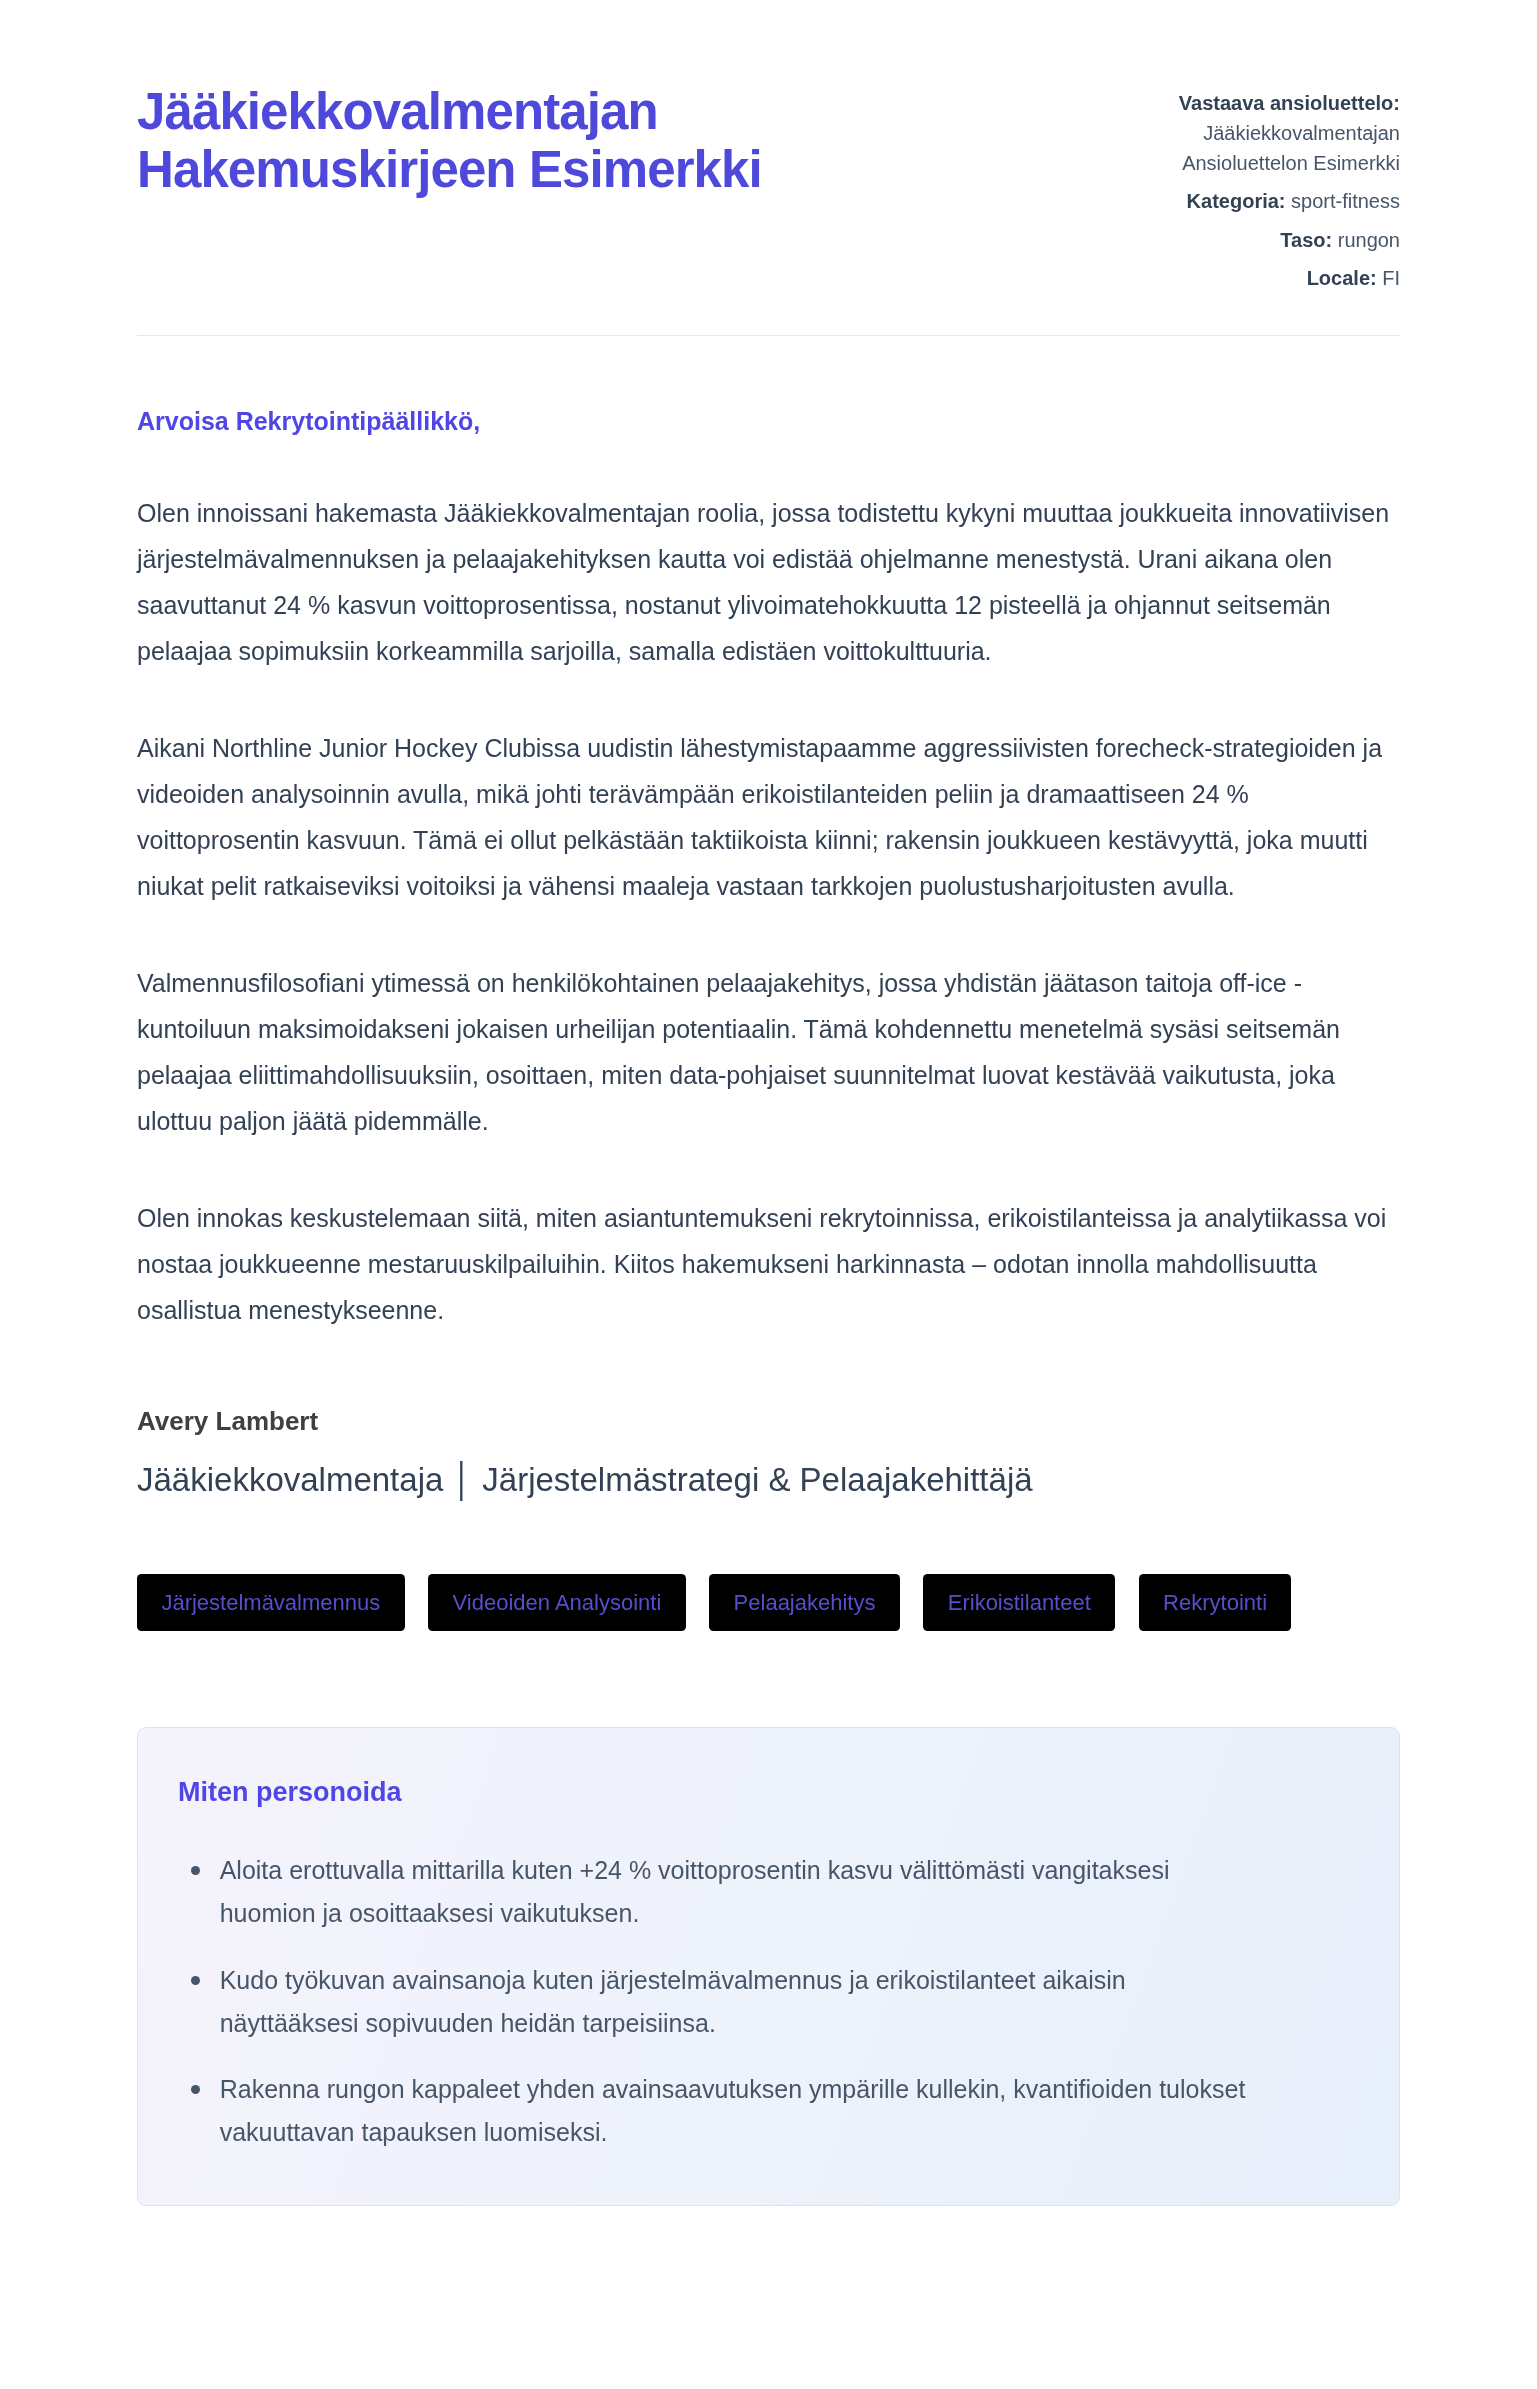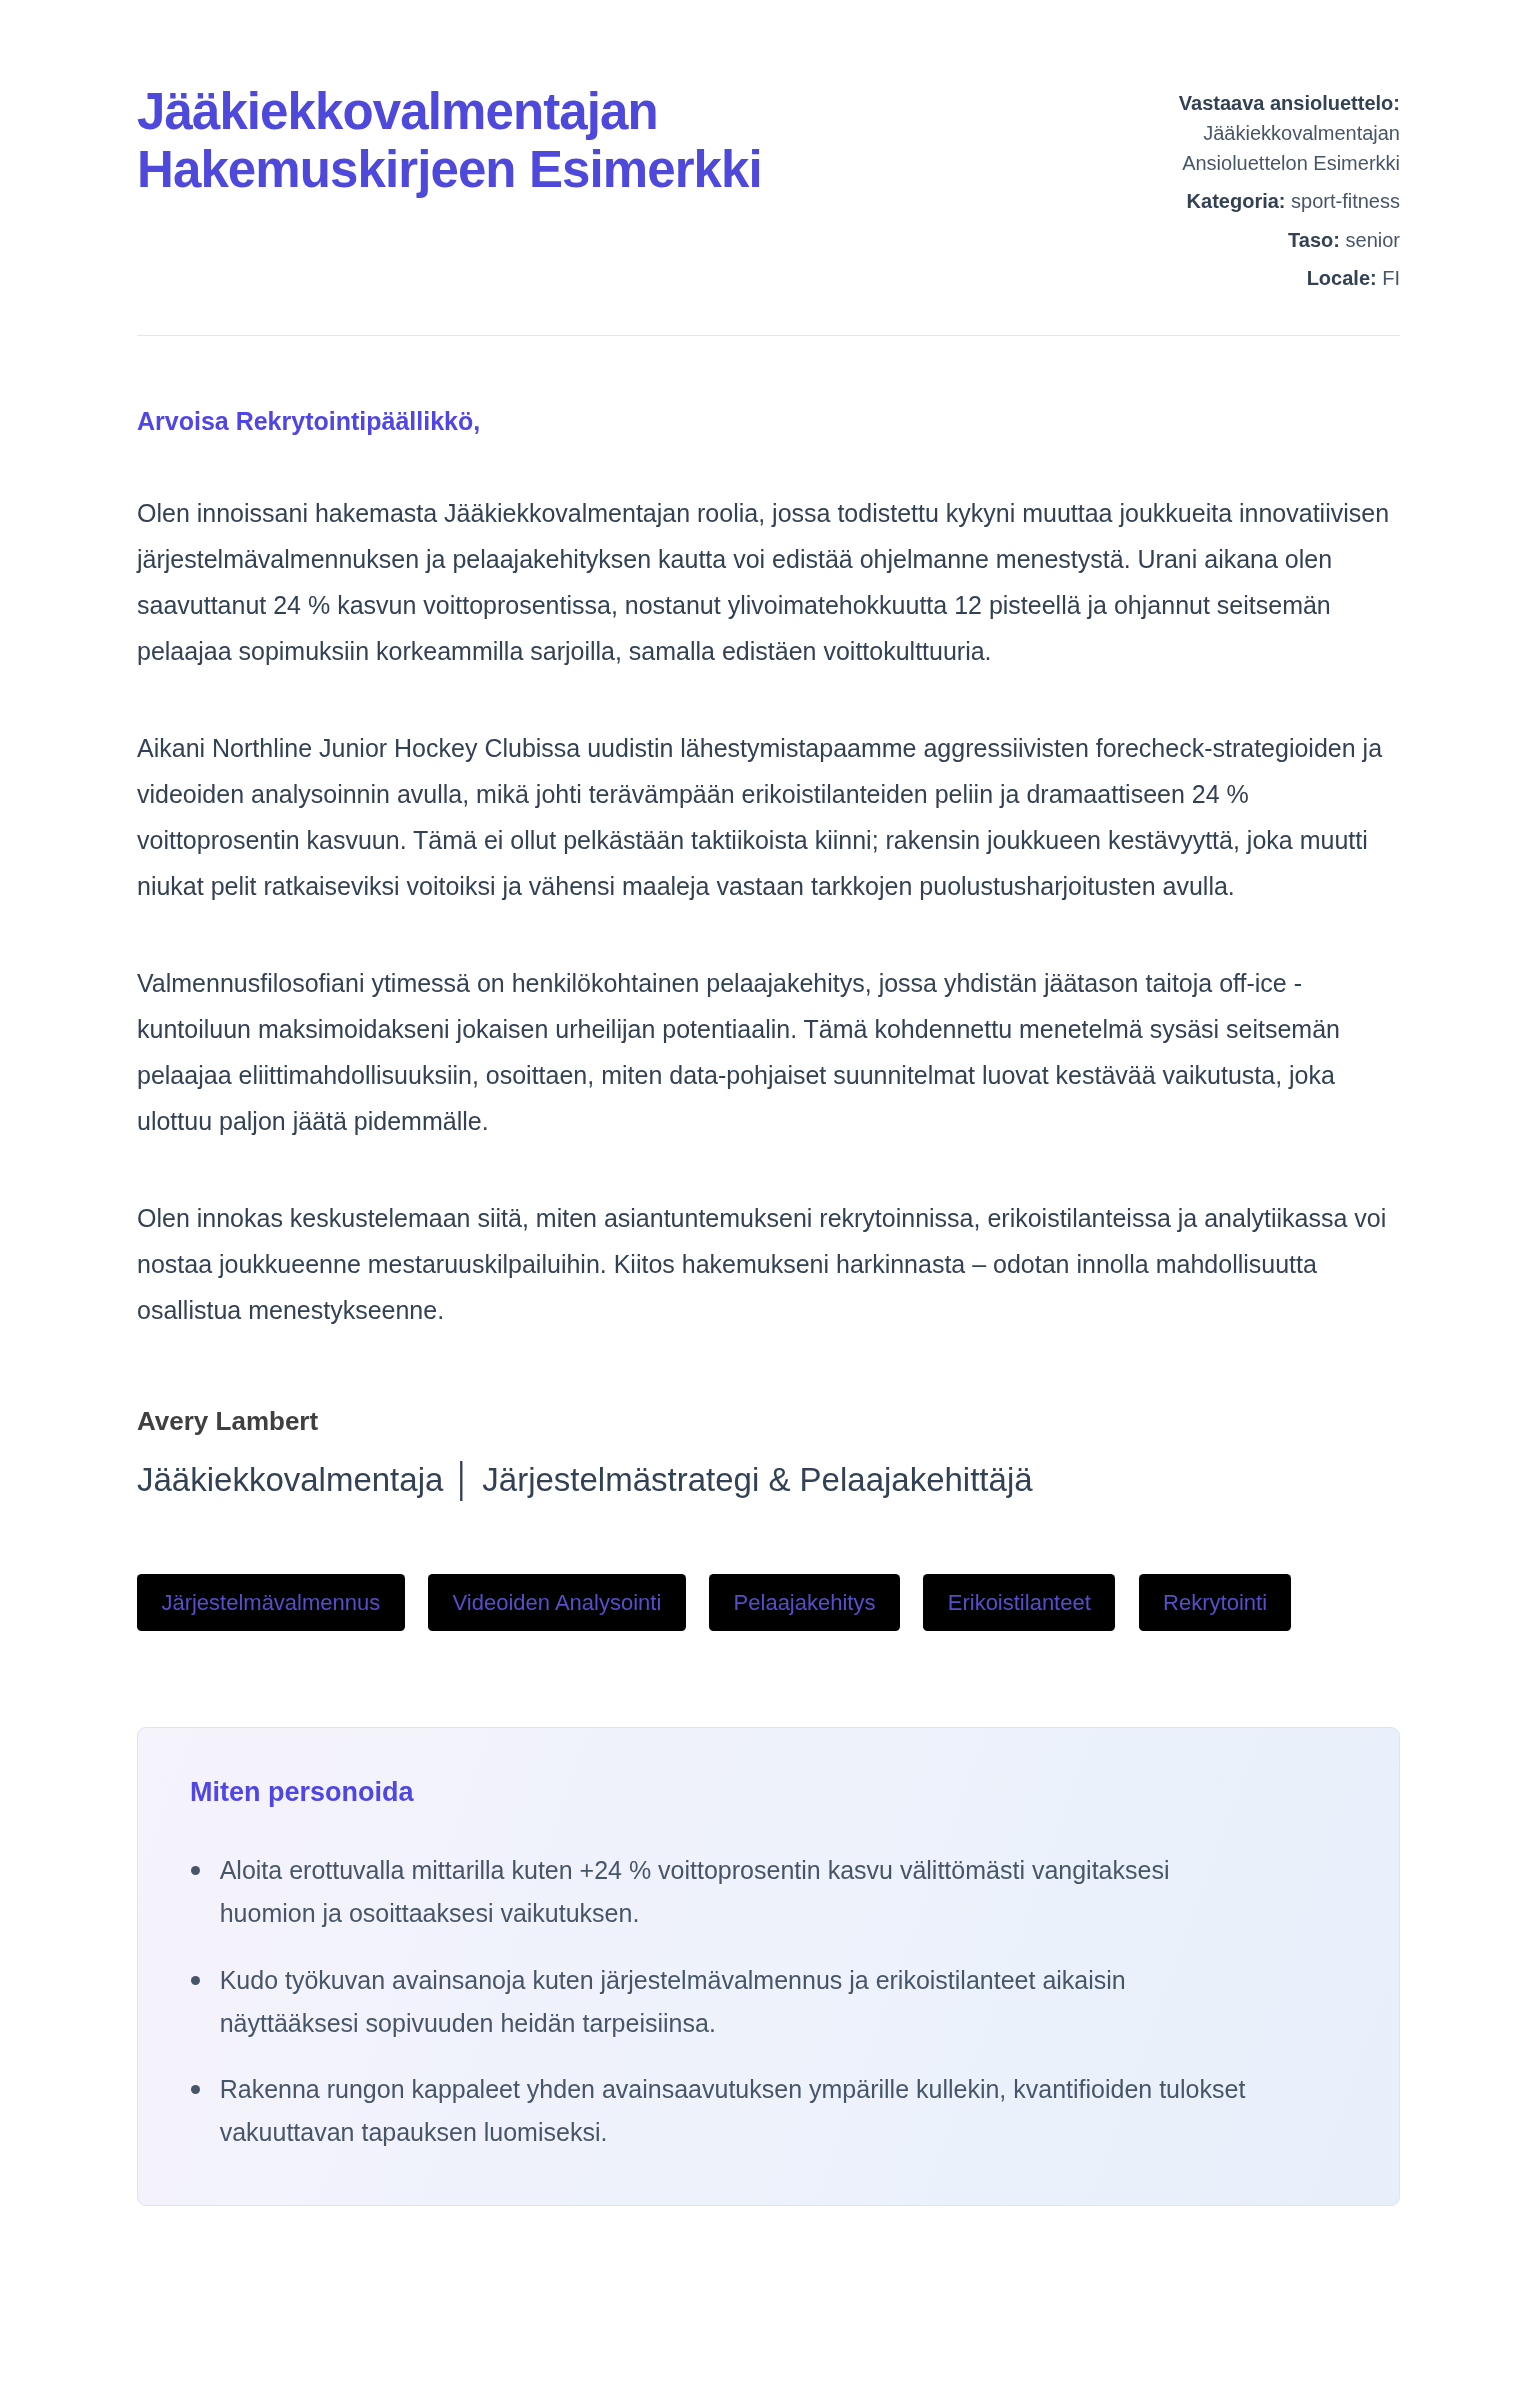--- a/index.html
+++ b/index.html
@@ -106,21 +106,21 @@
   
   .tips-box {
     margin-top: 96px;
     width: 1263px;
     border: 0.9px solid #dfe3f0;
     border-radius: 9px;
     background: linear-gradient(110deg, #f5f3fc 0%, #edf2fb 55%, #e7effa 100%);
     padding: 47px 42px 51px 40px;
   }
   .tips-heading {
-    margin: 0 0 40px 12px;
+    margin: 0 0 40px 0;
     font-size: 27px;
     line-height: 34px;
     font-weight: 700;
     color: #4f46e5;
   }
   .tips-list {
     margin: 0;
     padding: 0 0 0 12.7px;
     list-style: none;
   }
@@ -158,21 +158,21 @@
       <div class="meta-row">
         <span class="meta-label">Vastaava ansioluettelo: </span>
         <span class="meta-value">Jääkiekkovalmentajan Ansioluettelon Esimerkki</span>
       </div>
       <div class="meta-row">
         <span class="meta-label">Kategoria: </span>
         <span class="meta-value">sport-fitness</span>
       </div>
       <div class="meta-row">
         <span class="meta-label">Taso: </span>
-        <span class="meta-value">senior</span>
+        <span class="meta-value">rungon</span>
       </div>
       <div class="meta-row">
         <span class="meta-label">Locale: </span>
         <span class="meta-value">FI</span>
       </div>
     </aside>
   </header>
 
   <hr class="divider">
 

